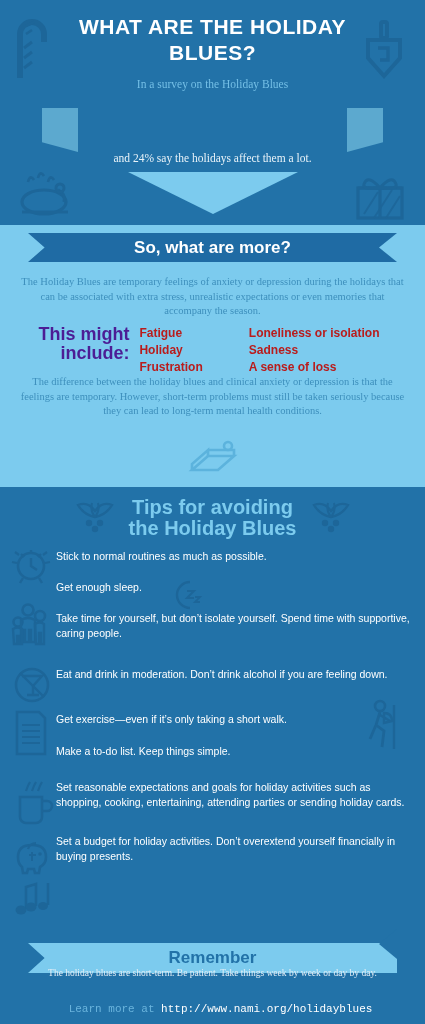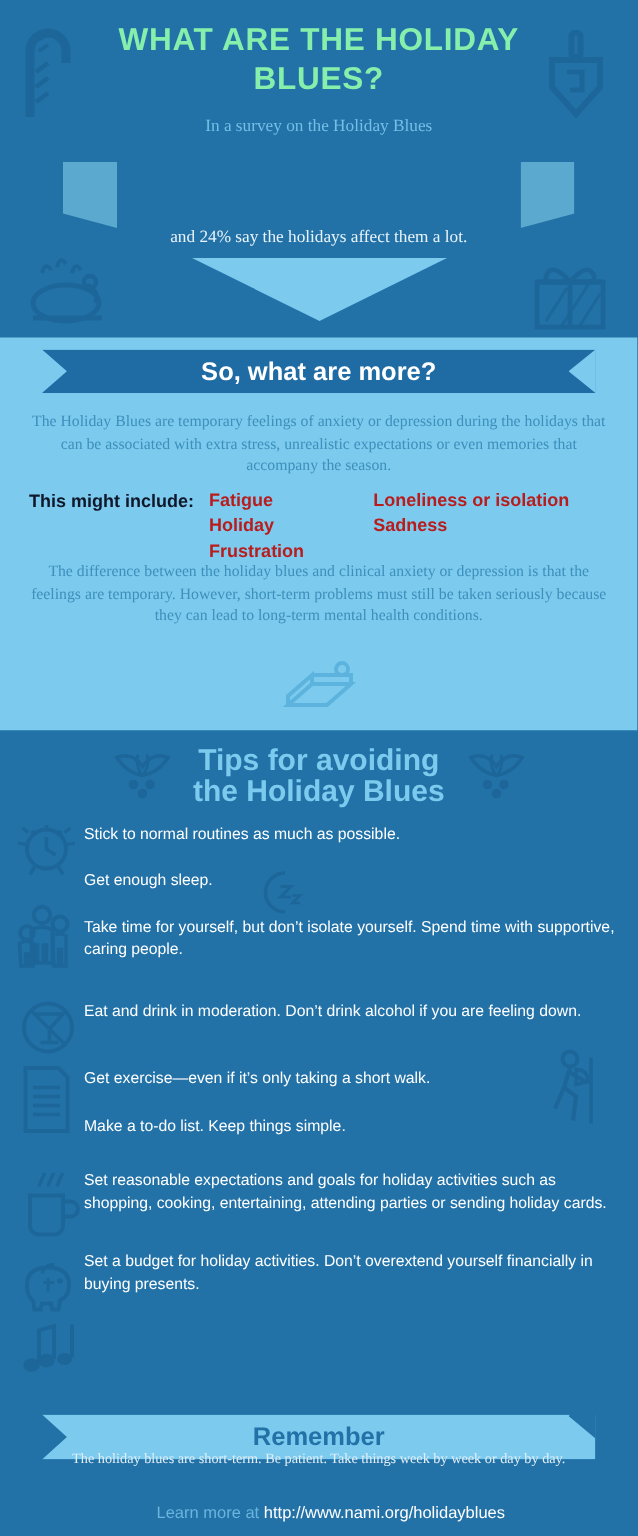--- a/index.html
+++ b/index.html
@@ -14,21 +14,21 @@
 
   
   .sec-header { position:absolute; left:0; top:0; width:425px; height:225px; background:#2272a8; overflow:hidden; }
   .sec-mid    { position:absolute; left:0; top:225px; width:425px; height:262px; background:#7ccbee; overflow:hidden; }
   .sec-tips   { position:absolute; left:0; top:487px; width:425px; height:430px; background:#2272a8; overflow:hidden; }
   .sec-foot   { position:absolute; left:0; top:917px; width:425px; height:107px; background:#2272a8; overflow:hidden; }
 
   
   .title {
     position:absolute; left:50px; top:14px; width:325px;
-    text-align:center; color:#86efac;
+    text-align:center; color:#ffffff;
     font-size:21px; font-weight:bold; line-height:26px;
     letter-spacing:0.5px;
   }
   .subtitle {
     position:absolute; left:0; top:78px; width:425px; text-align:center;
     color:#74bfe6; font-family:"Liberation Serif", serif; font-size:11.5px;
   }
 
   
   .ribbon { position:absolute; left:0; width:425px; height:52px; }
@@ -69,21 +69,21 @@
   .para {
     position:absolute; width:385px; left:20px; text-align:center;
     color:#3d8fbc; font-family:"Liberation Serif", serif;
     font-size:10.5px; line-height:14.5px;
   }
   .p1 { top:50px; }
   .p2 { top:150px; }
 
   .incl { position:absolute; left:18px; top:100px; width:390px; display:flex; align-items:flex-start; }
   .incl .lbl {
-    width:122px; text-align:right; color:#0f172a; font-size:12px;
+    width:122px; text-align:right; color:#4c1d95; font-size:18px;
     font-weight:bold; line-height:19px; padding-right:10px;
   }
   .incl .col {
     color:#b91c1c; font-size:12px; font-weight:bold; line-height:17px;
   }
   .incl .c1 { width:110px; }
   .incl .c2 { width:160px; }
 
   .cake { position:absolute; left:188px; top:215px; }
 
@@ -111,21 +111,21 @@
     position:absolute; right:28px; top:12px; width:18px; height:30px;
     background:#2272a8; clip-path:polygon(100% 0,0 50%,100% 100%);
   }
   .foot-note {
     position:absolute; left:40px; top:50px; width:345px; text-align:center;
     color:#e3eef6; font-family:"Liberation Serif", serif;
     font-size:9.5px; line-height:13px;
   }
   .foot-link {
     position:absolute; left:0; top:86px; width:425px; text-align:center;
-    font-family:Liberation Sans, sans-serif; font-size:11px; color:#6ab4dd;padding-left:16px;
+    font-family:Liberation Mono, monospace; font-size:11px; color:#6ab4dd;padding-left:16px;
   }
   .foot-link b { color:#ffffff; font-weight:normal; }
   svg { display:block; }
 </style>
 </head>
 <body>
 
 <div class="page">
 
   <div class="sec-header">
@@ -188,20 +188,21 @@
     <div class="incl">
       <div class="lbl">This might include:</div>
       <div class="col c1">
         <div>Fatigue</div>
         <div>Holiday</div>
         <div>Frustration</div>
       </div>
       <div class="col c2">
         <div>Loneliness or isolation</div>
         <div>Sadness</div>
+        <div>A sense of loss</div>
       </div>
     </div>
 
     <div class="para p2">The difference between the holiday blues and clinical anxiety or depression is that the feelings are temporary. However, short-term problems must still be taken seriously because they can lead to long-term mental health conditions.</div>
 
     <div class="cake">
       <svg width="52" height="40" viewBox="0 0 52 40">
         <path d="M4 30 L30 30 L46 16 L20 16 Z" fill="none" stroke="#5cb3dd" stroke-width="2.6"></path>
         <path d="M4 30 L4 24 L20 10 L20 16" fill="none" stroke="#5cb3dd" stroke-width="2.6"></path>
         <path d="M20 10 L46 10 L46 16" fill="none" stroke="#5cb3dd" stroke-width="2.6"></path>

